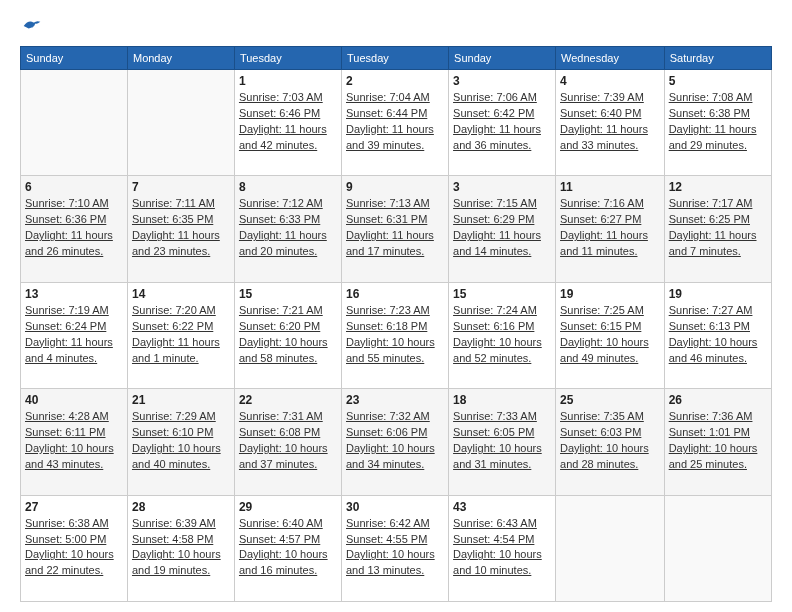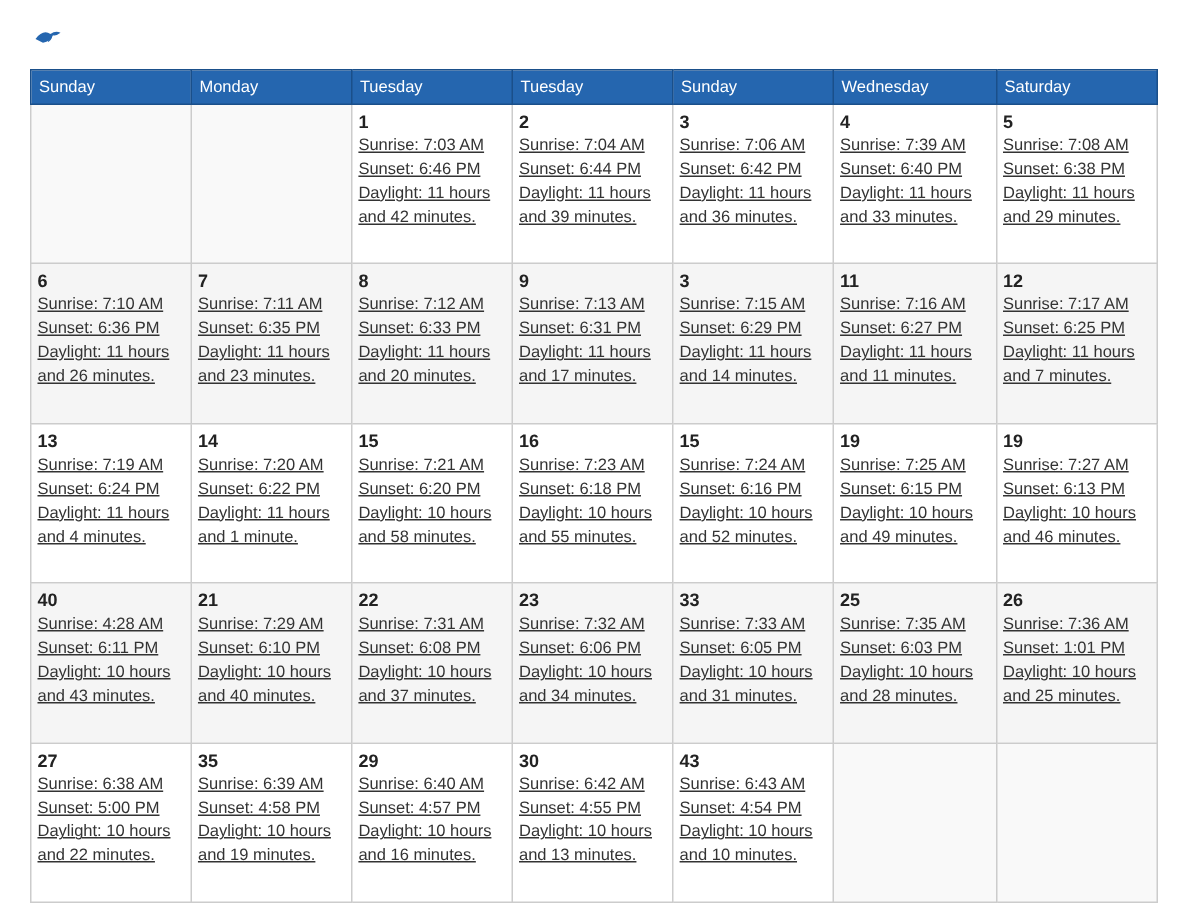--- a/index.html
+++ b/index.html
@@ -282,21 +282,21 @@
 Sunset: 6:08 PM
 Daylight: 10 hours and 37 minutes.</div>
           </td>
           <td>
             <span class="day-num">23</span>
             <div class="day-info">Sunrise: 7:32 AM
 Sunset: 6:06 PM
 Daylight: 10 hours and 34 minutes.</div>
           </td>
           <td>
-            <span class="day-num">33</span>
+            <span class="day-num">18</span>
             <div class="day-info">Sunrise: 7:33 AM
 Sunset: 6:05 PM
 Daylight: 10 hours and 31 minutes.</div>
           </td>
           <td>
             <span class="day-num">25</span>
             <div class="day-info">Sunrise: 7:35 AM
 Sunset: 6:03 PM
 Daylight: 10 hours and 28 minutes.</div>
           </td>
@@ -308,21 +308,21 @@
           </td>
         </tr>
         <tr class="last-row">
           <td>
             <span class="day-num">27</span>
             <div class="day-info">Sunrise: 6:38 AM
 Sunset: 5:00 PM
 Daylight: 10 hours and 22 minutes.</div>
           </td>
           <td>
-            <span class="day-num">35</span>
+            <span class="day-num">28</span>
             <div class="day-info">Sunrise: 6:39 AM
 Sunset: 4:58 PM
 Daylight: 10 hours and 19 minutes.</div>
           </td>
           <td>
             <span class="day-num">29</span>
             <div class="day-info">Sunrise: 6:40 AM
 Sunset: 4:57 PM
 Daylight: 10 hours and 16 minutes.</div>
           </td>

